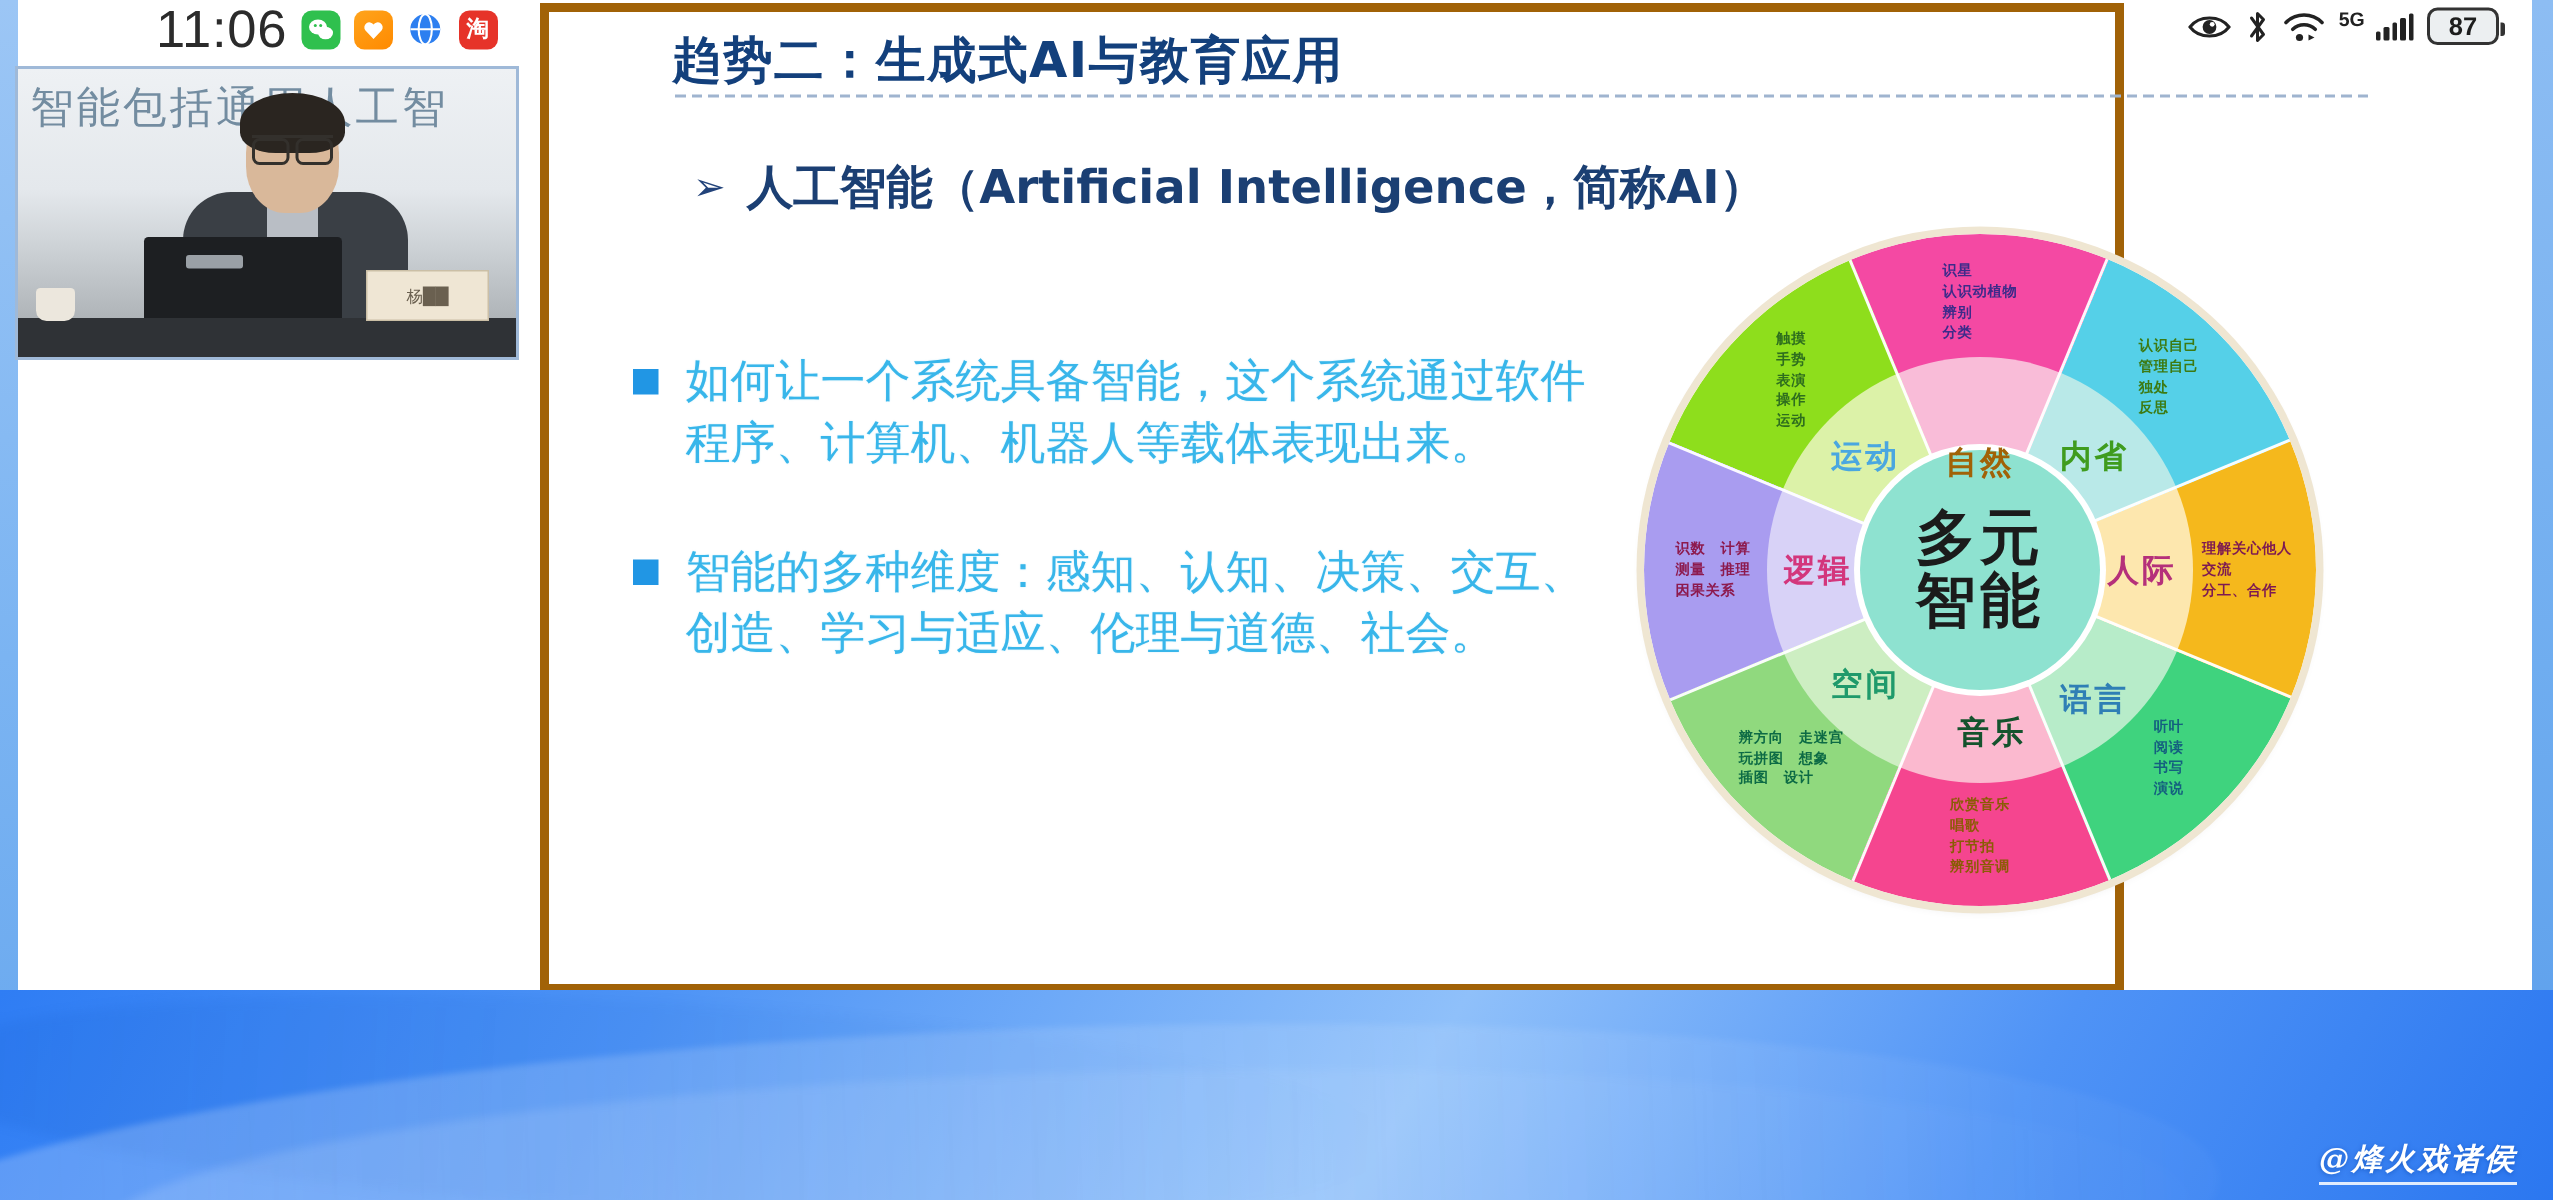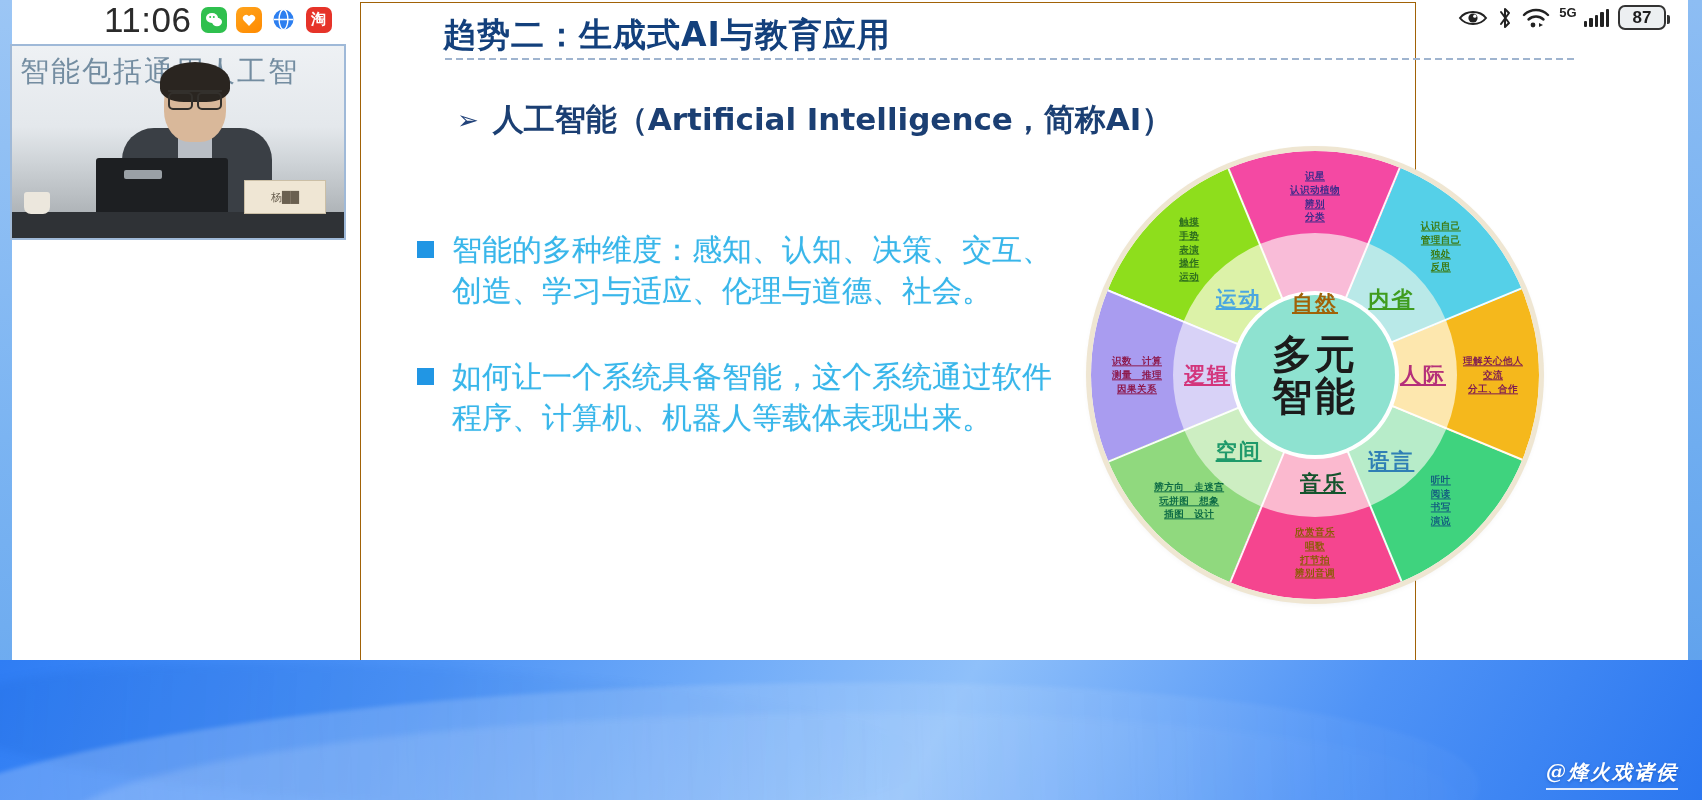--- a/index.html
+++ b/index.html
@@ -194,21 +194,21 @@
     border: 1px solid #cbbfa6;
     display: flex; align-items: center; justify-content: center;
     font-size: 11px; color: #6a6050;
   }
 
   
   .slide {
     position: absolute; left: 360px; top: 2px;
     width: 1056px; height: 660px;
     background: #ffffff;
-    border: 1px solid #a16207;
+    border: 6px solid #a16207;
   }
   .slide-title {
     position: absolute; left: 82px; top: 10px;
     font-size: 33px; font-weight: 800; color: #13407c;
     letter-spacing: 1px;
     font-family: "DejaVu Sans", sans-serif;
     white-space: nowrap;
   }
   .title-rule {
     position: absolute; left: 84px; top: 55px;
@@ -286,26 +286,24 @@
   }
   .spoke {
     position: absolute; left: 50%; top: 50%;
     width: 2px; height: 224px;
     background: rgba(255,255,255,.95);
     transform-origin: 0 0;
     z-index: 5;
   }
   .lbl {
     position: absolute; z-index: 6;
-    text-align: center;
     font-family: "DejaVu Serif", serif;
     font-weight: 700;
     white-space: nowrap;
     transform: translate(-50%,-50%);
-    text-decoration: underline;
   }
   .lbl-main { font-size: 21px; letter-spacing: 2px; }
   .lbl-sub {
     font-size: 9.5px; line-height: 1.45; font-weight: 700;
     font-family: "DejaVu Sans", sans-serif;
     letter-spacing: .5px;
   }
 
   
   .watermark {
@@ -408,25 +406,25 @@
     <div class="title-rule"></div>
 
     <div class="slide-subtitle">
       <span class="arrow-mark">➢</span>
       <span>人工智能（Artificial Intelligence，简称AI）</span>
     </div>
 
     <div class="bullets">
       <div class="bullet">
         <span class="bullet-sq"></span>
-        <span class="bullet-txt">智能的多种维度：感知、认知、决策、交互、创造、学习与适应、伦理与道德、社会。</span>
+        <span class="bullet-txt">如何让一个系统具备智能，这个系统通过软件程序、计算机、机器人等载体表现出来。</span>
       </div>
       <div class="bullet">
         <span class="bullet-sq"></span>
-        <span class="bullet-txt">如何让一个系统具备智能，这个系统通过软件程序、计算机、机器人等载体表现出来。</span>
+        <span class="bullet-txt">智能的多种维度：感知、认知、决策、交互、创造、学习与适应、伦理与道德、社会。</span>
       </div>
     </div>
 
     <div class="wheel-wrap">
       <div class="wheel" id="wheel">
         <div class="pie" id="pie-outer" style="background: conic-gradient(from -67.5deg, rgb(142, 222, 28) 0deg, rgb(142, 222, 28) 45deg, rgb(244, 73, 163) 45deg, rgb(244, 73, 163) 90deg, rgb(85, 208, 232) 90deg, rgb(85, 208, 232) 135deg, rgb(245, 184, 28) 135deg, rgb(245, 184, 28) 180deg, rgb(63, 211, 126) 180deg, rgb(63, 211, 126) 225deg, rgb(245, 69, 143) 225deg, rgb(245, 69, 143) 270deg, rgb(144, 217, 126) 270deg, rgb(144, 217, 126) 315deg, rgb(169, 156, 240) 315deg, rgb(169, 156, 240) 360deg);"></div>
         <div class="mask-mid" id="pie-mid" style="background: conic-gradient(from -67.5deg, rgb(220, 242, 168) 0deg, rgb(220, 242, 168) 45deg, rgb(249, 188, 216) 45deg, rgb(249, 188, 216) 90deg, rgb(185, 233, 232) 90deg, rgb(185, 233, 232) 135deg, rgb(253, 231, 174) 135deg, rgb(253, 231, 174) 180deg, rgb(183, 236, 201) 180deg, rgb(183, 236, 201) 225deg, rgb(251, 185, 207) 225deg, rgb(251, 185, 207) 270deg, rgb(205, 238, 194) 270deg, rgb(205, 238, 194) 315deg, rgb(216, 210, 247) 315deg, rgb(216, 210, 247) 360deg);"></div>
         <div id="spokes">
             <div class="spoke" style="transform: rotate(22.5deg);"></div>
             <div class="spoke" style="transform: rotate(67.5deg);"></div>

